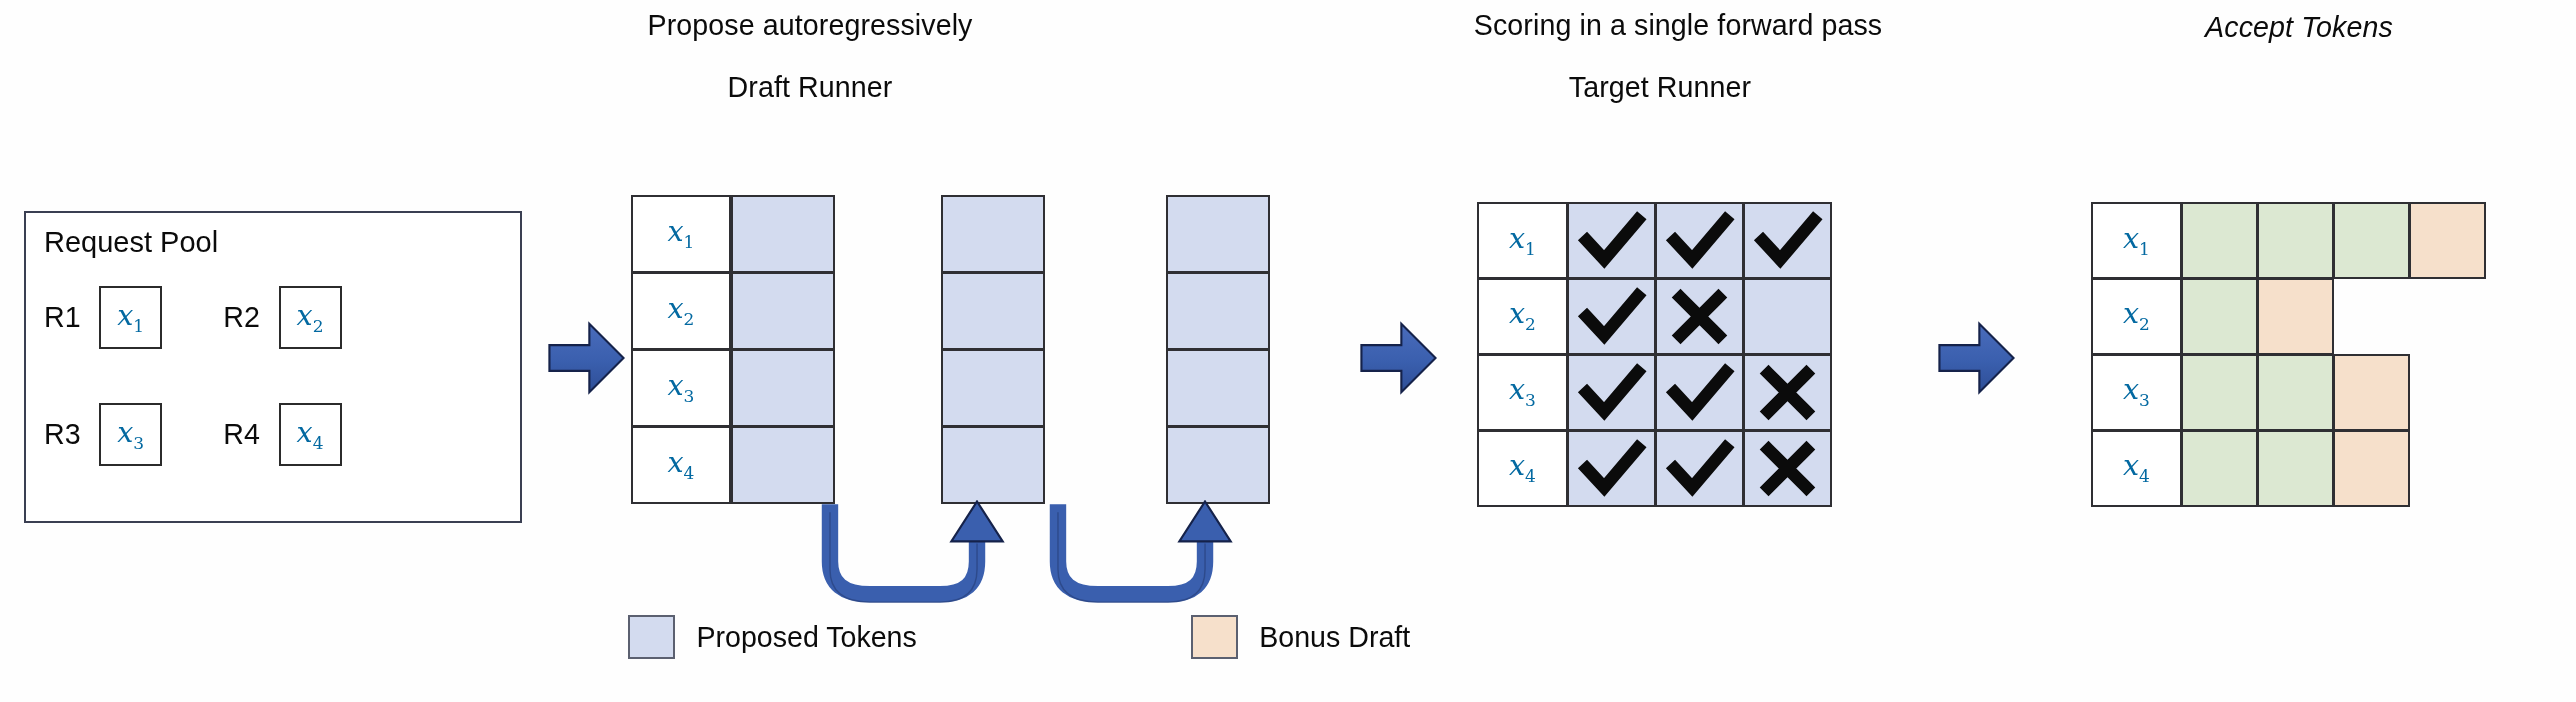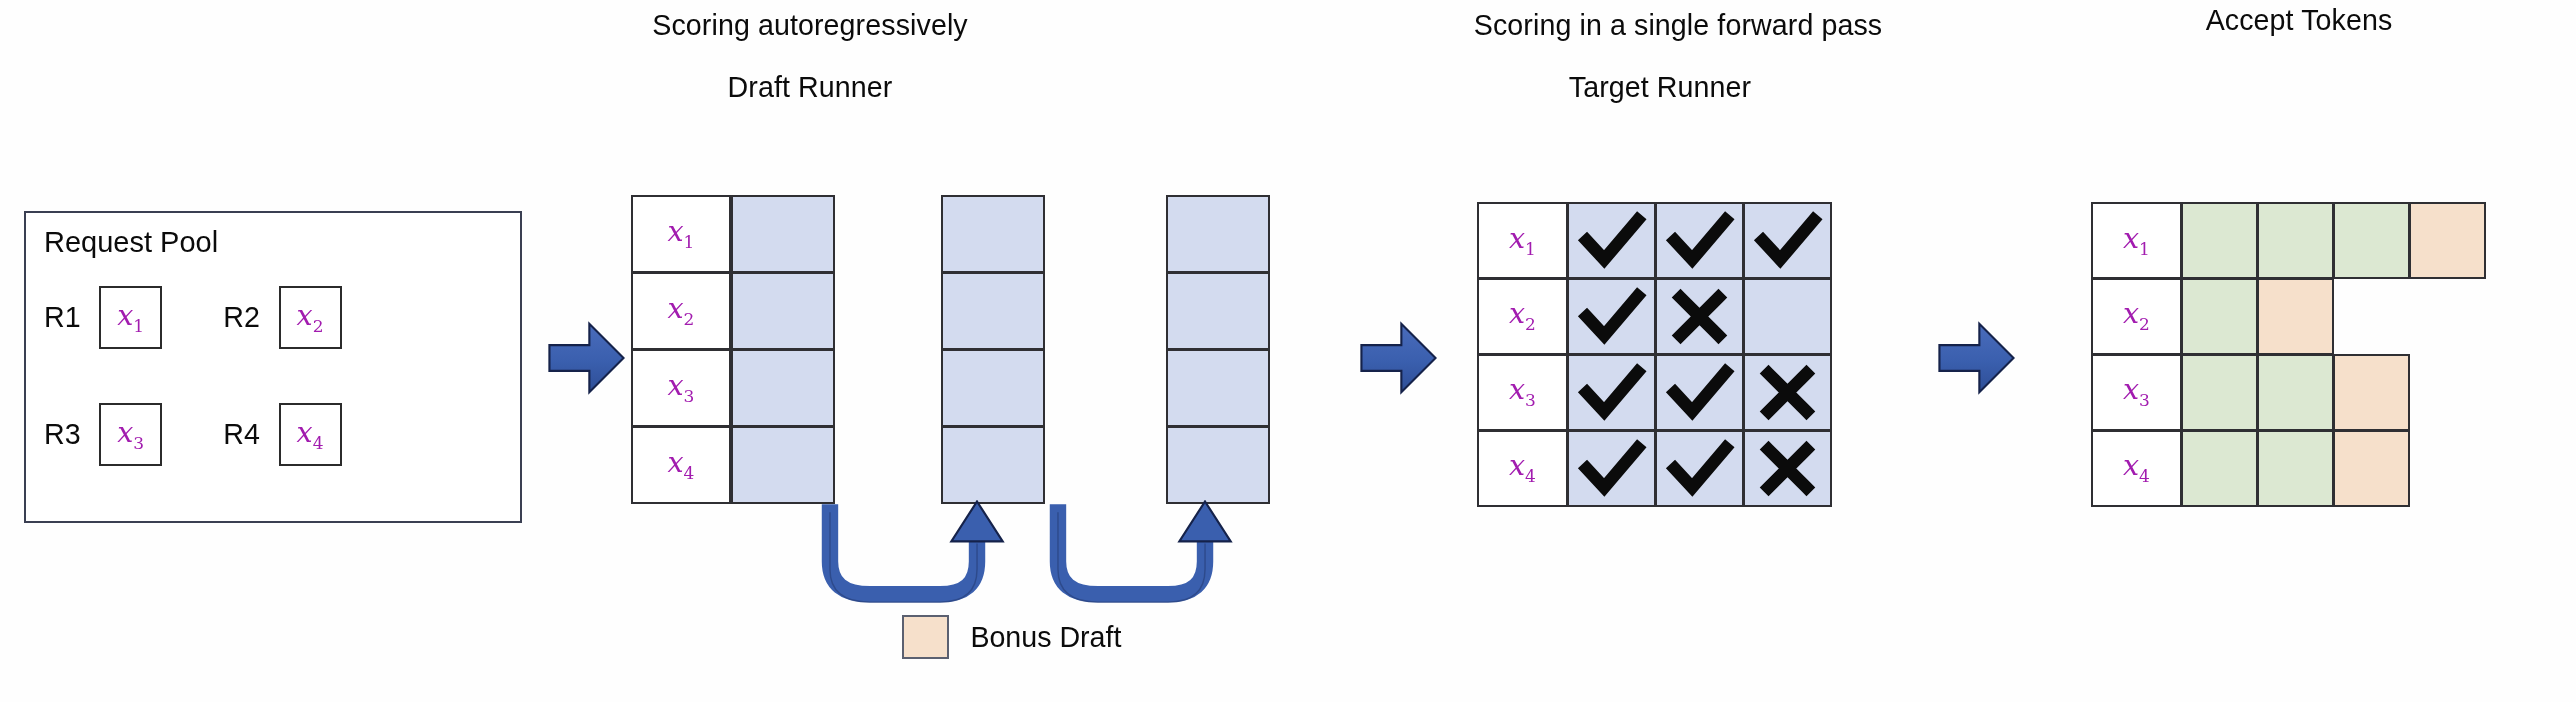--- a/index.html
+++ b/index.html
@@ -28,21 +28,21 @@
   #request-pool-title{
     left:44px;top:226px;font-size:29px;color:#0b0b0b;white-space:nowrap;
   }
   .pool-row{display:flex;align-items:center;gap:18.6px;text-align:center;}
   .pool-label{font-size:28.6px;color:#0b0b0b;line-height:1;}
   .pool-cell{
     width:63px;height:63px;border:2.1px solid #2b2b2b;background:#fff;
     box-sizing:border-box;display:flex;align-items:center;justify-content:center;
   }
   .mathvar{
-    font-family:"DejaVu Serif", serif;font-style:italic;font-size:28.6px;color:#a21caf;
+    font-family:"DejaVu Serif", serif;font-style:italic;font-size:28.6px;color:#0369a1;
     line-height:1;white-space:nowrap;
   }
   .mathvar sub{font-size:17px;font-style:normal;font-family:"DejaVu Serif",serif;}
 
   
   .block-arrow{width:77px;height:80px;}
 
   
   .gridwrap{display:flex;flex-direction:column;}
   .grow{display:flex;}
@@ -91,27 +91,27 @@
   }
   .legend-label{font-size:28.6px;color:#0b0b0b;white-space:nowrap;}
   .legend-gap{width:147px;}
   .legend-gap2{width:127px;}
 </style>
 </head>
 <body>
 
 <div class="stage">
 
-  <div class="abs heading" style="left:610px;top:8.6px;width:400px;">Scoring autoregressively</div>
+  <div class="abs heading" style="left:610px;top:8.6px;width:400px;">Propose autoregressively</div>
   <div class="abs heading" style="left:653px;top:71px;width:314px;">Draft Runner</div>
 
   <div class="abs heading" style="left:1492px;top:71px;width:336px;">Target Runner</div>
   <div class="abs heading" style="left:1396px;top:8.6px;width:564px;">Scoring in a single forward pass</div>
 
-  <div class="abs heading" style="left:2131px;top:4px;width:336px;">Accept Tokens</div>
+  <div class="abs heading" style="left:2131px;top:11px;width:336px;font-style:italic;">Accept Tokens</div>
 
   <div class="abs" id="request-pool-box"></div>
 
   <div class="abs" id="request-pool-title">Request Pool</div>
 
   <div class="abs pool-row" style="left:44px;top:286px;">
     <span class="pool-label">R1</span>
     <span class="pool-cell">
       <span class="mathvar">
         <i>x</i><sub>1</sub>
@@ -362,20 +362,24 @@
       </div>
       <div class="gcell acell accepted"></div>
       <div class="gcell acell accepted"></div>
       <div class="gcell acell bonus"></div>
       <div class="gcell acell blankcell"></div>
     </div>
   </div>
 
   <div class="abs" id="legend">
 
+    <div class="legend-item">
+      <span class="legend-swatch proposed"></span>
+      <span class="legend-label">Proposed Tokens</span>
+    </div>
 
     <span class="legend-gap"></span>
 
 
     <span class="legend-gap2"></span>
 
     <div class="legend-item">
       <span class="legend-swatch bonus"></span>
       <span class="legend-label">Bonus Draft</span>
     </div>

